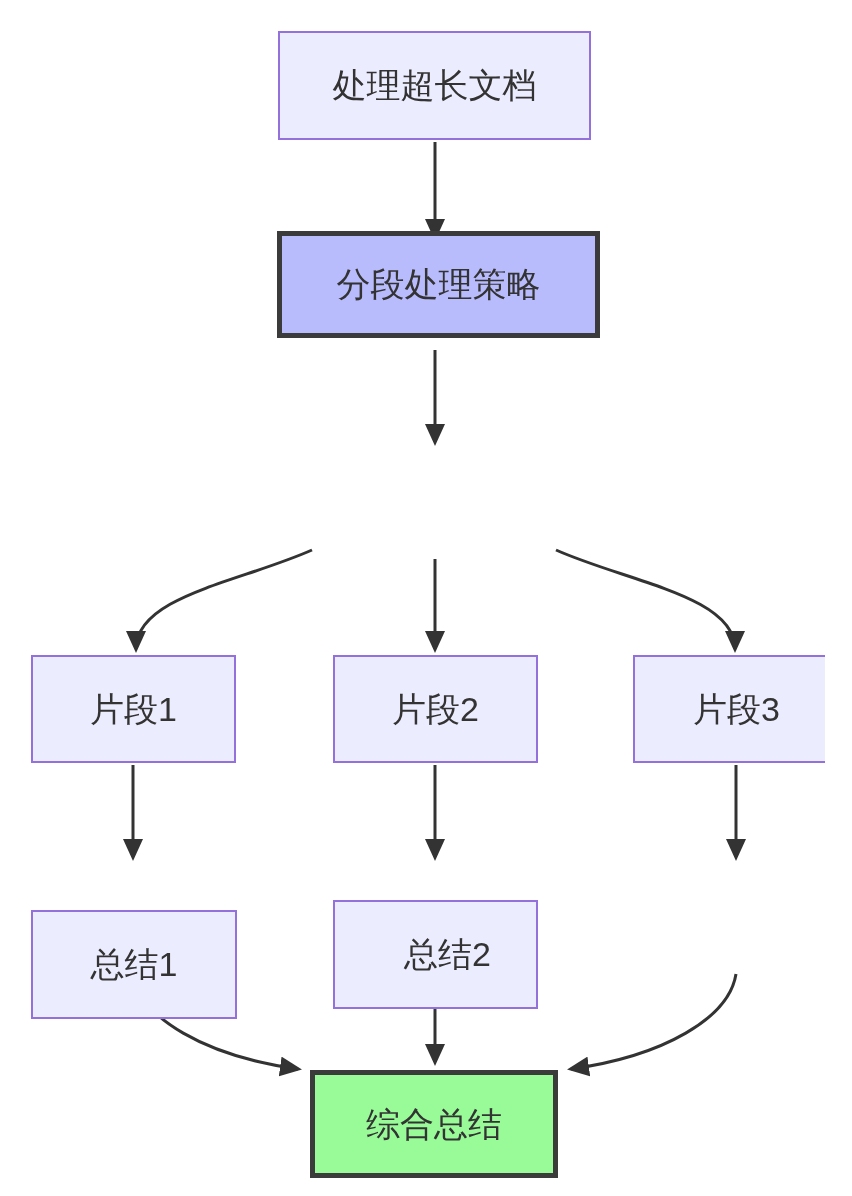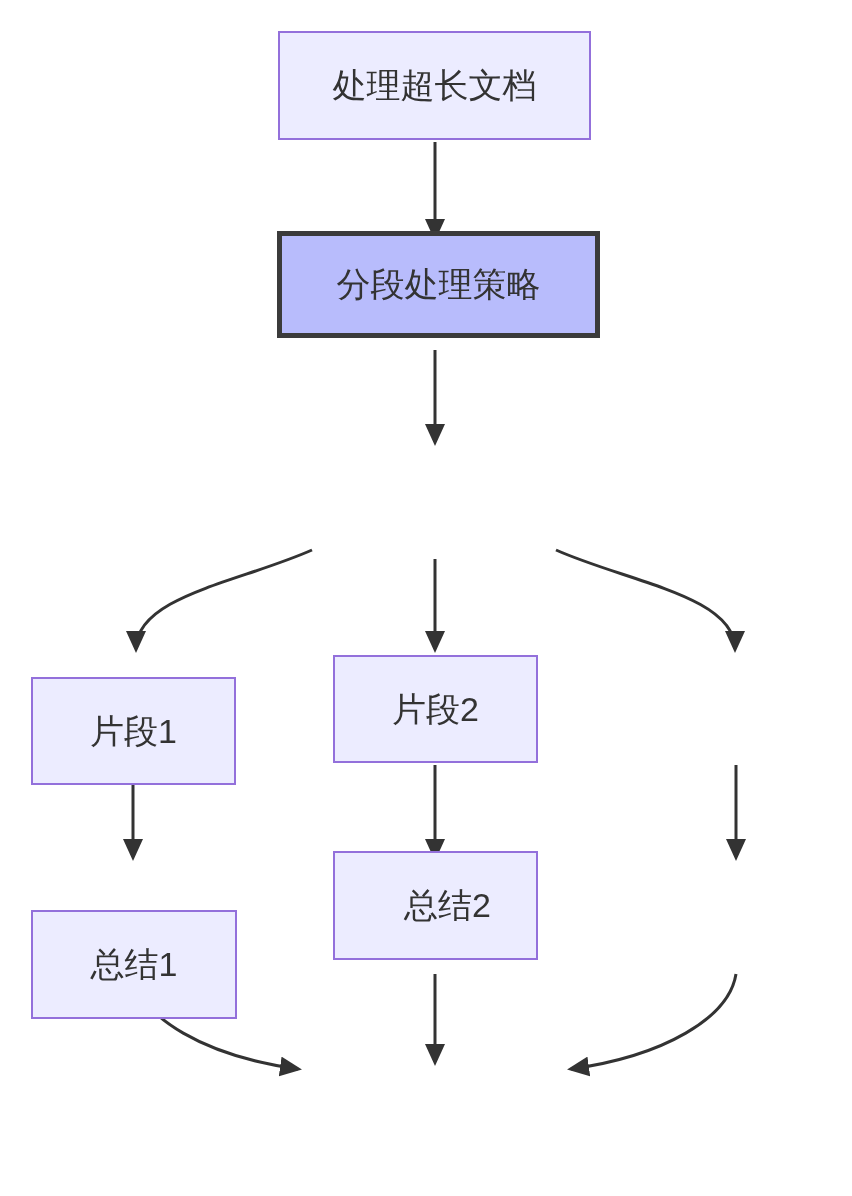--- a/index.html
+++ b/index.html
@@ -49,25 +49,25 @@
     border: 5px solid var(--strong-border, #3b3b3b);
   }
   .node.result {
     background: var(--result-fill, #98fb98);
     border: 5px solid var(--strong-border, #3b3b3b);
   }
   
   #n-start    { left: 278px; top: 31px;  width: 313px; height: 109px; }
   #n-strategy { left: 277px; top: 231px; width: 323px; height: 107px; }
   #n-doc      { left: 310px; top: 447px; width: 248px; height: 110px; }
-  #n-seg1     { left: 31px;  top: 677px; width: 205px; height: 108px; }
+  #n-seg1     { left: 31px;  top: 655px; width: 205px; height: 108px; }
   #n-seg2     { left: 333px; top: 655px; width: 205px; height: 108px; }
   #n-seg3     { left: 633px; top: 655px; width: 207px; height: 108px; }
   #n-sum1     { left: 31px;  top: 863px; width: 206px; height: 109px; margin-top: 47px; }
-  #n-sum2     { left: 333px; top: 851px; width: 205px; height: 109px; padding-left: 24px; }
+  #n-sum2     { left: 333px; top: 900px; width: 205px; height: 109px; padding-left: 24px; }
   #n-sum3     { left: 633px; top: 863px; width: 207px; height: 109px; }
   #n-final    { left: 310px; top: 1070px; width: 248px; height: 108px; }
 </style>
 </head>
 <body>
 
 <div class="canvas">
 
   <svg class="edges" viewBox="0 0 852 1196" xmlns="http://www.w3.org/2000/svg">
     <defs>
@@ -98,24 +98,30 @@
 
 
   <div class="node" id="n-seg1">
     <span>片段1</span>
   </div>
 
   <div class="node" id="n-seg2">
     <span>片段2</span>
   </div>
 
+  <div class="node" id="n-seg3">
+    <span>片段3</span>
+  </div>
 
   <div class="node" id="n-sum1">
     <span>总结1</span>
   </div>
 
   <div class="node" id="n-sum2">
     <span>总结2</span>
   </div>
 
 
+  <div class="node result" id="n-final">
+    <span>综合总结</span>
+  </div>
 
 </div>
 
 </body></html>

